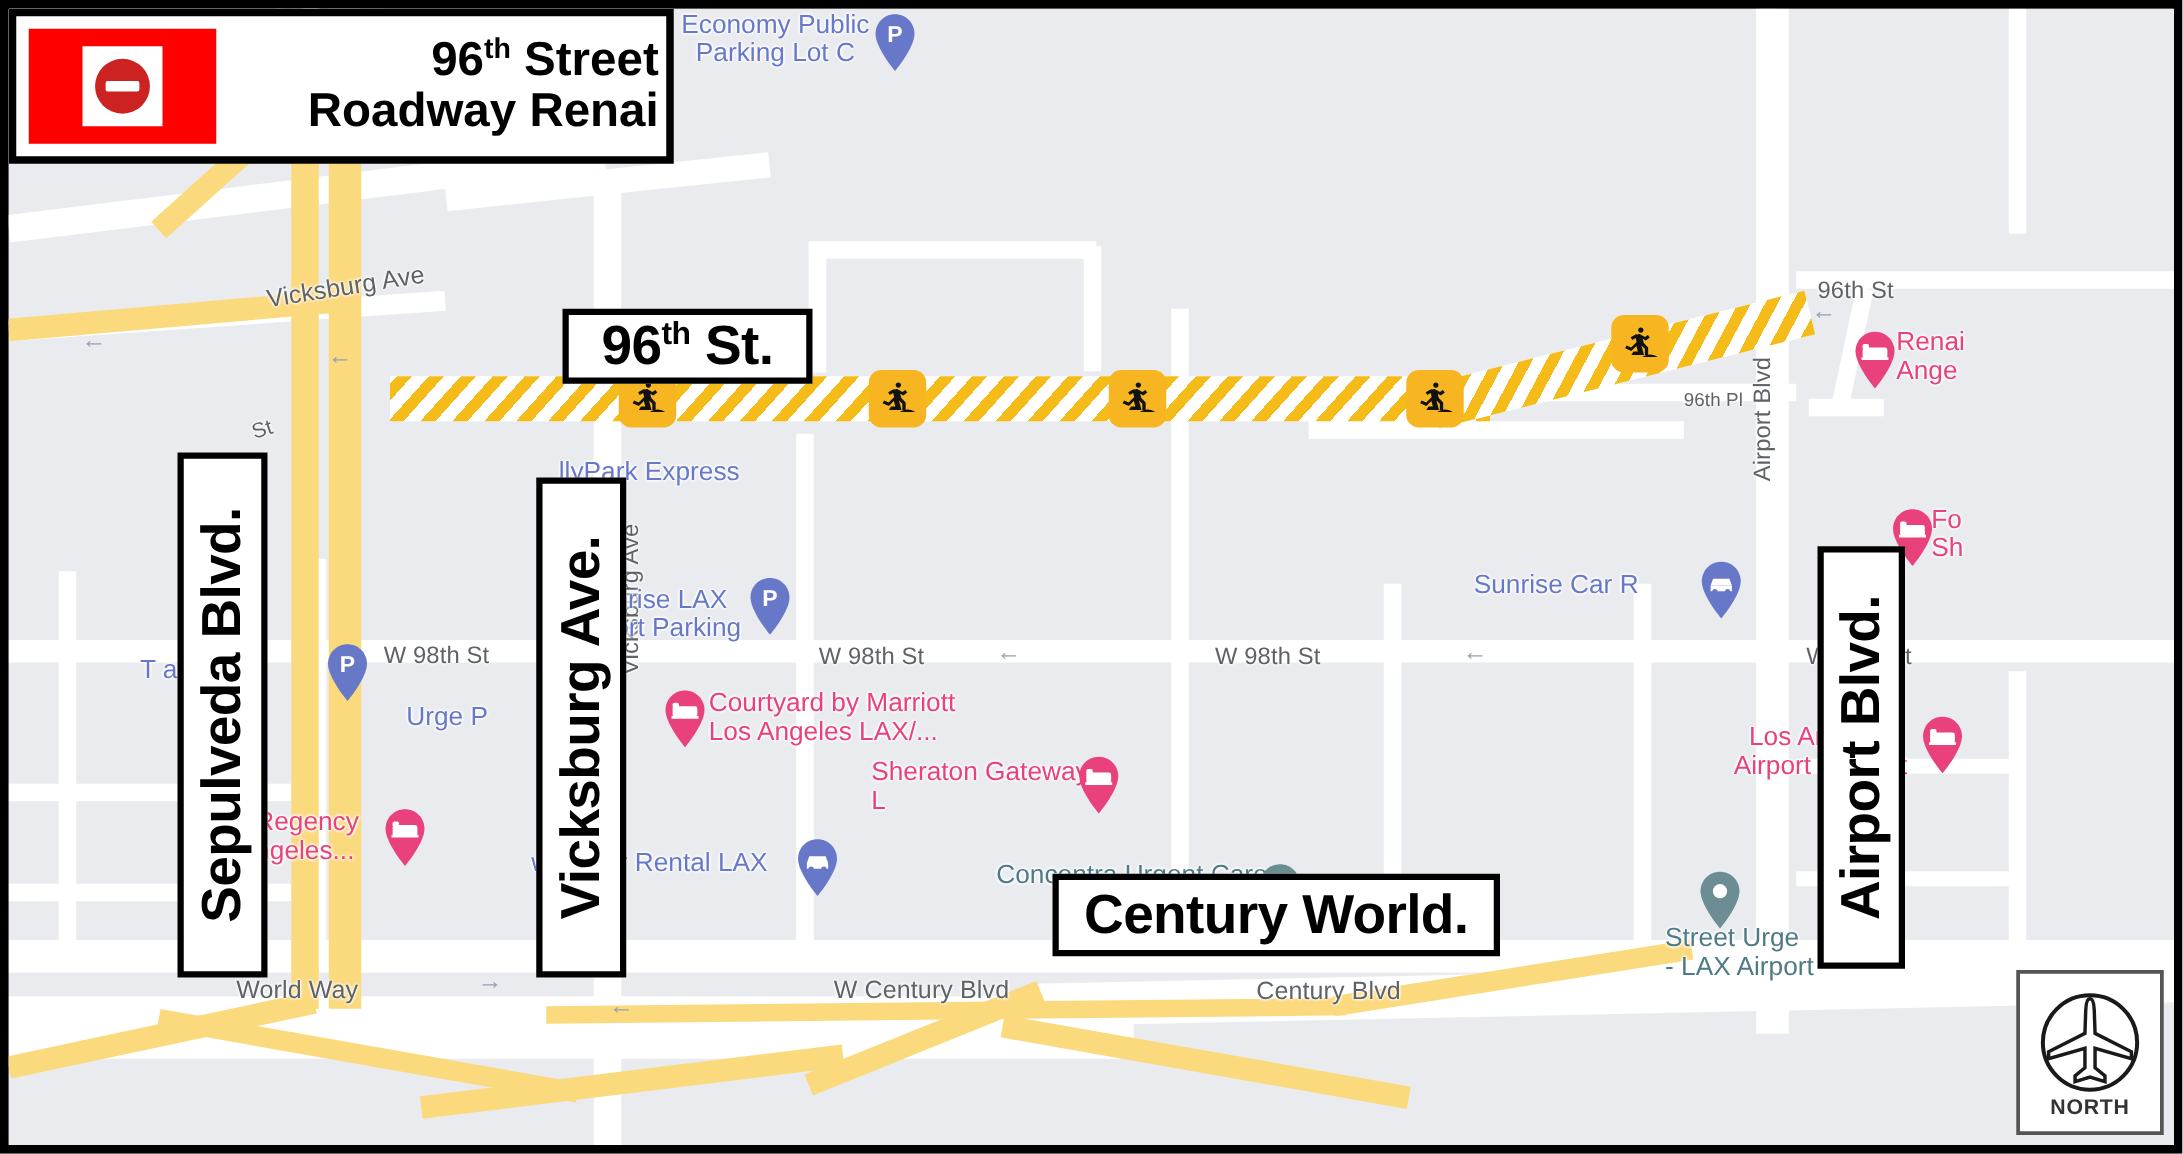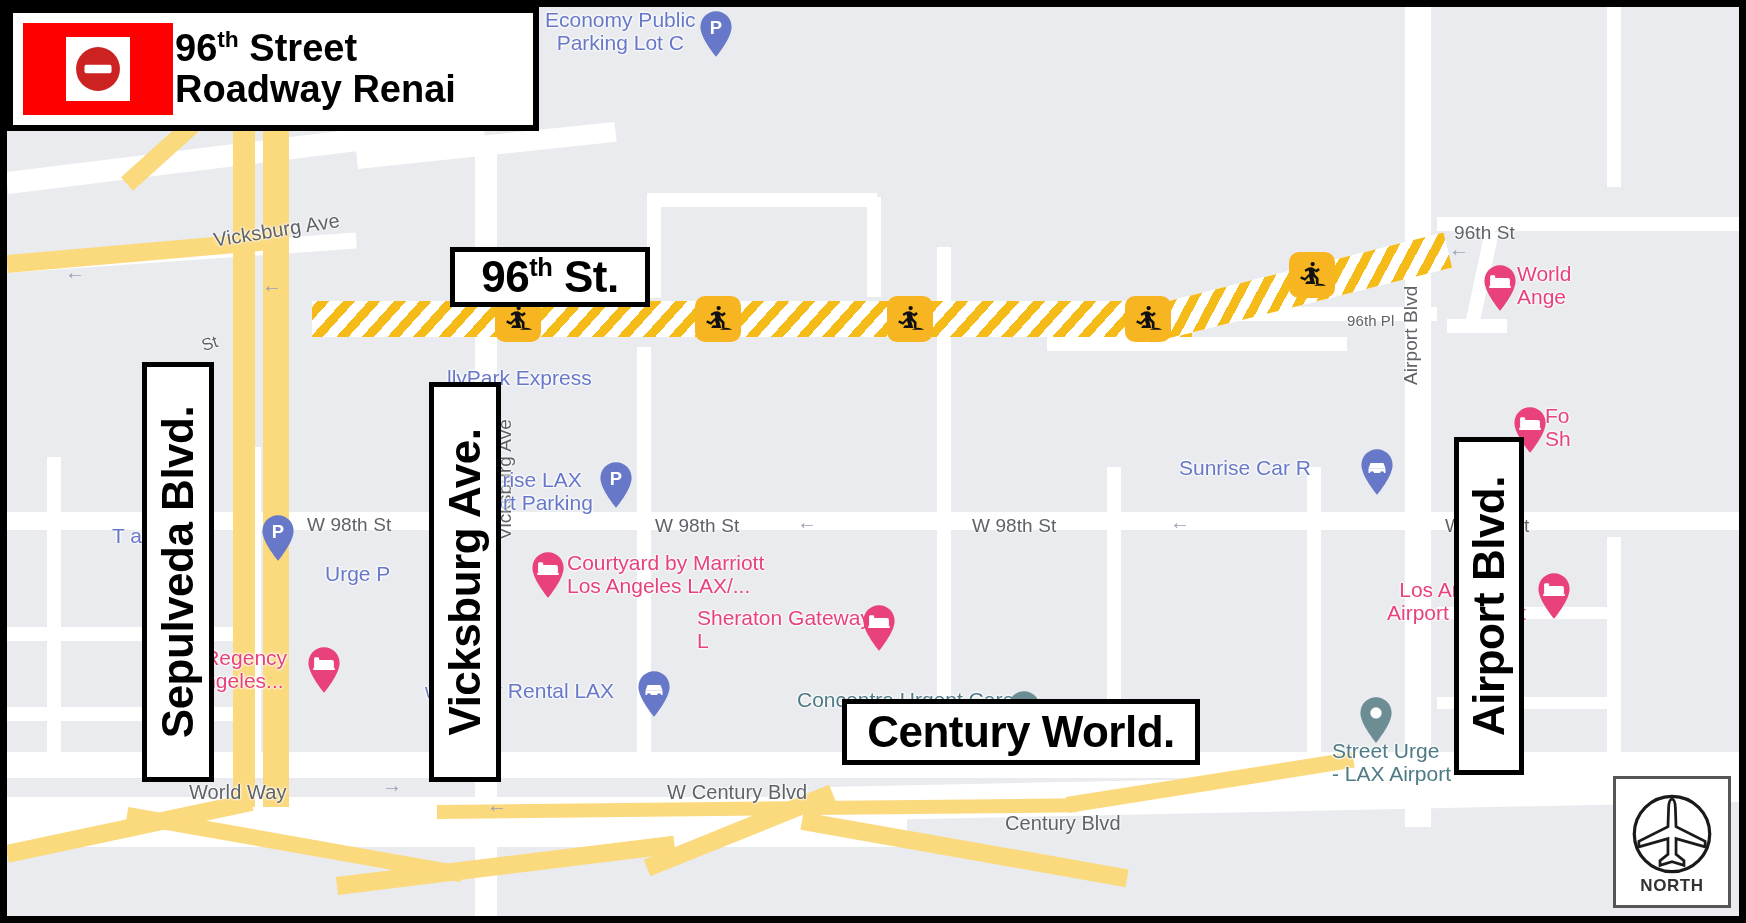--- a/index.html
+++ b/index.html
@@ -166,21 +166,21 @@
     width: 64px;
     height: 64px;
     background: #ffffff;
     display: flex;
     align-items: center;
     justify-content: center;
   }
   #title-icon-inner svg { width: 54px; height: 54px; display:block; }
   #title-text {
     flex: 1;
-    text-align: left;
+    text-align: right;
     font-size: 38px;
     font-weight: bold;
     line-height: 1.08;
     color: #000;
     padding: 0 6px 0 2px;
   }
   #title-text sup { font-size: .6em; vertical-align: super; line-height: 0; }
 
   
   #compass {
@@ -285,36 +285,36 @@
         <div class="mlabel" style="left: 300px; top: 507px; font-size: 19px;">W 98th St</div>
         <div class="mlabel" style="left: 648px; top: 508px; font-size: 19px;">W 98th St</div>
         <div class="mlabel" style="left: 965px; top: 508px; font-size: 19px;">W 98th St</div>
         <div class="mlabel" style="left: 1438px; top: 508px; font-size: 19px;">W 98th St</div>
         <div class="mlabel" style="left: 1447px; top: 215px; font-size: 19px;">96th St</div>
         <div class="mlabel" style="left: 1340px; top: 305px; font-size: 15px;">96th Pl</div>
         <div class="mlabel" style="left: 1398px; top: 0px; font-size: 19px; transform: rotate(-90deg); transform-origin: left top;">Blvd</div>
         <div class="mlabel" style="left: 1393px; top: 378px; font-size: 19px; transform: rotate(-90deg); transform-origin: left top;">Airport Blvd</div>
         <div class="mlabel" style="left: 182px; top: 774px; font-size: 20px;">World Way</div>
         <div class="mlabel" style="left: 660px; top: 774px; font-size: 20px;">W Century Blvd</div>
-        <div class="mlabel" style="left: 998px; top: 775px; font-size: 20px; margin-top: 30px;">Century Blvd</div>
+        <div class="mlabel" style="left: 998px; top: 775px; font-size: 20px;">Century Blvd</div>
       </div>
 
     <div id="poi-layer">
         <div class="poi poi-blue poi-right" style="left: 538px; top: 2px;">
           <div>Economy Public</div>
           <div>Parking Lot C</div>
         </div>
         <div class="pin" style="left: 692px; top: 4px;">
           <svg viewBox="0 0 24 32">
             <path d="M12 0C5.9 0 1 4.9 1 11c0 8 11 21 11 21s11-13 11-21C23 4.9 18.1 0 12 0z" fill="#6878c8"></path>
             <text x="12" y="16" font-size="13" font-family="Liberation Sans, sans-serif" font-weight="bold" fill="#fff" text-anchor="middle">P</text>
           </svg>
         </div>
         <div class="poi poi-pink" style="left: 1510px; top: 256px;">
-          <div>World</div>
+          <div>Renai</div>
           <div>Ange</div>
         </div>
         <div class="pin" style="left: 1476px; top: 258px;">
           <svg viewBox="0 0 24 32">
             <path d="M12 0C5.9 0 1 4.9 1 11c0 8 11 21 11 21s11-13 11-21C23 4.9 18.1 0 12 0z" fill="#e8417c"></path>
             <rect x="5" y="9" width="14" height="6" rx="1.4" fill="#fff"></rect>
             <rect x="5" y="7" width="3.6" height="3.2" rx="1" fill="#fff"></rect>
             <rect x="4.4" y="14.4" width="15.2" height="1.6" fill="#fff"></rect>
           </svg>
         </div>

